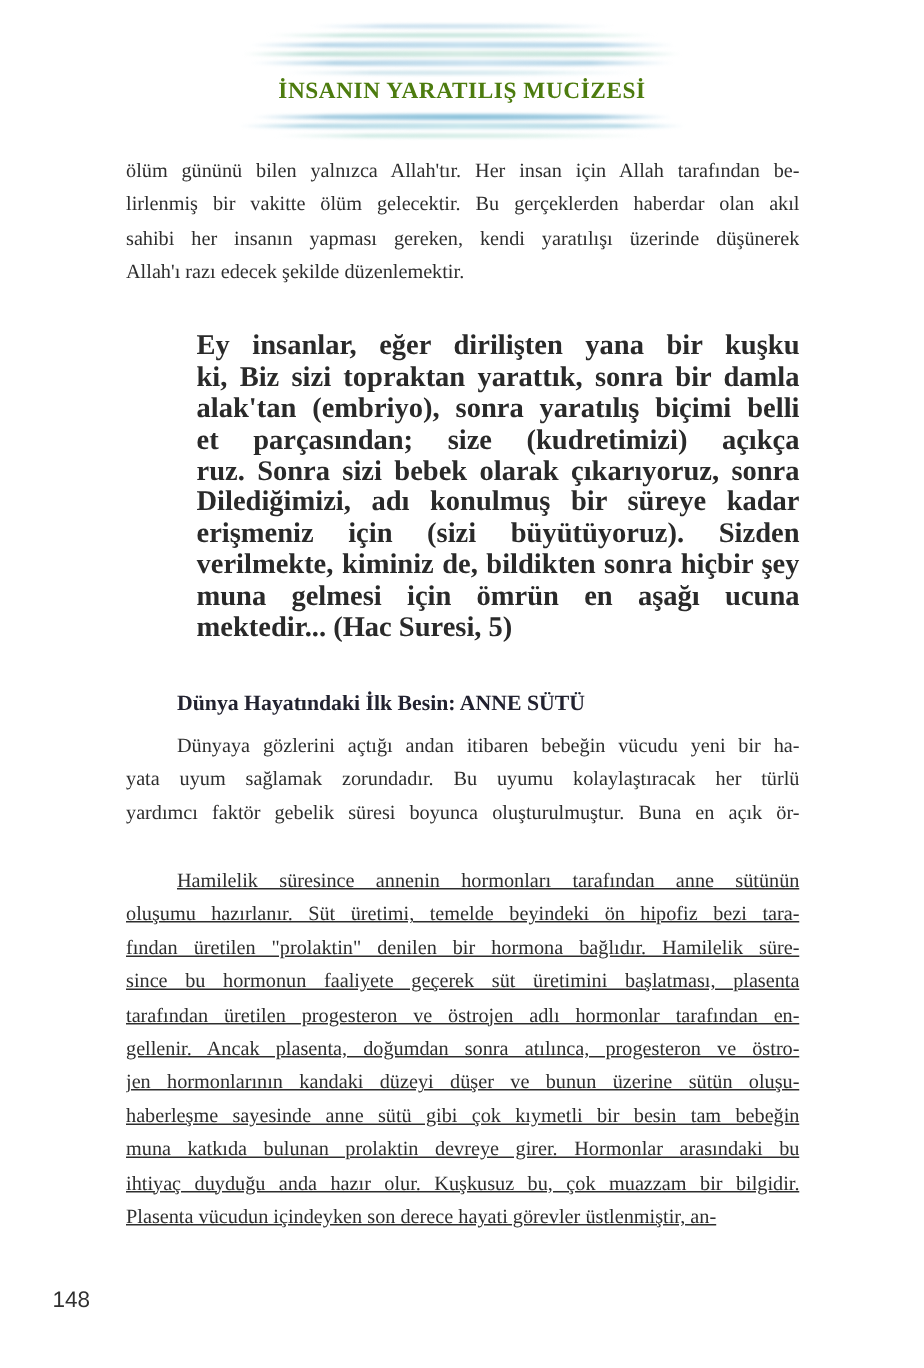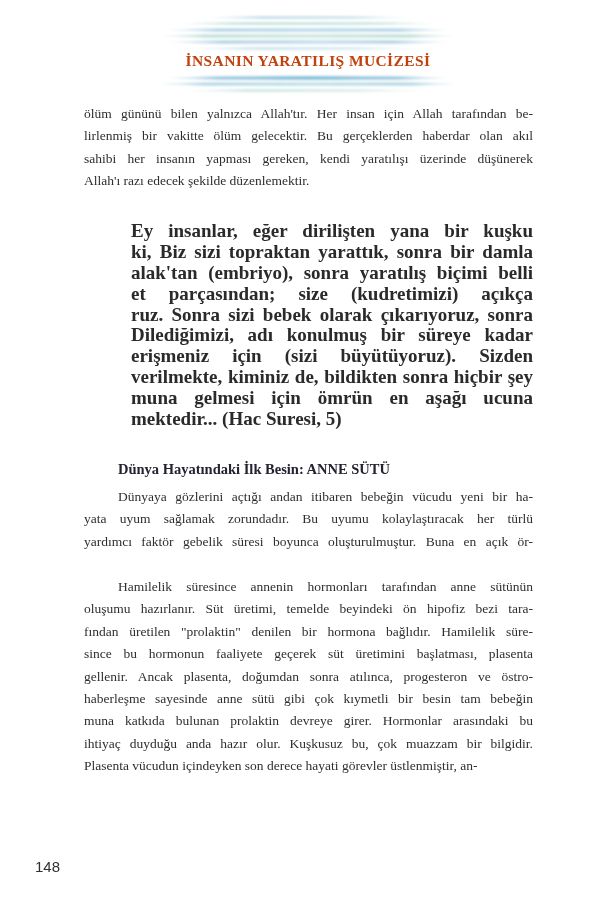--- a/index.html
+++ b/index.html
@@ -26,42 +26,42 @@
   .s6{top:33px;width:238px;height:3px;background:linear-gradient(90deg,rgba(205,228,236,0) 0%,#cfe4ec 25%,#dcedf1 70%,rgba(205,228,236,0) 100%);}
   .b1{top:0px;width:282px;height:4px;background:linear-gradient(90deg,rgba(158,200,223,0) 0%,#a2cbe0 18%,#8fc4dc 50%,#a2cbe0 82%,rgba(158,200,223,0) 100%);}
   .b2{top:6px;width:300px;height:4px;background:linear-gradient(90deg,rgba(180,215,228,0) 0%,#b5d8e6 15%,#c9e6ec 50%,#b5d8e6 85%,rgba(180,215,228,0) 100%);}
   .b3{top:13px;width:252px;height:3px;background:linear-gradient(90deg,rgba(204,232,226,0) 0%,#cde9e3 25%,#ddf0ea 70%,rgba(204,232,226,0) 100%);}
 
   
   .title{
     position:absolute;top:52px;left:0;width:616px;margin:0;
     text-align:center;
     font-size:15.5px;font-weight:bold;letter-spacing:.4px;
-    color:#c2410c;
+    color:#4d7c0f;
   }
 
   
   .block{position:absolute;left:84px;width:449px;}
   .line{
     text-align:justify;text-align-last:justify;
     overflow:hidden;white-space:normal;
   }
   .line.last{text-align-last:left;}
   .body-text .line{height:22.4px;line-height:22.4px;font-size:13.5px;}
   .quote .line{height:20.9px;line-height:20.9px;font-size:19px;font-weight:bold;color:#2a2a2a;margin-left:23px;}
   .p1{top:103px;}
   .quote{top:221px;left:108px;width:425px;}
   .indent-first .line:first-child{text-indent:34px;}
   .section-heading{
     position:absolute;left:84px;width:449px;top:461px;margin:0;
     padding-left:34px;box-sizing:border-box;
     font-size:14.5px;font-weight:bold;color:#222230;
   }
   .p2{top:486px;}
-  .p3{top:576px;}
+  .p3{top:576px;text-decoration:underline;}
 
   
   .page-number{
     position:absolute;left:35px;top:858px;
     font-family:"Liberation Sans", sans-serif;
     font-size:15px;font-weight:normal;color:#303030;
   }
 </style>
 </head>
 <body>
@@ -111,21 +111,23 @@
       <div class="line">Dünyaya gözlerini açtığı andan itibaren bebeğin vücudu yeni bir ha-</div>
       <div class="line">yata uyum sağlamak zorundadır. Bu uyumu kolaylaştıracak her türlü</div>
       <div class="line">yardımcı faktör gebelik süresi boyunca oluşturulmuştur. Buna en açık ör-</div>
     </div>
 
   <div class="block body-text p3 indent-first">
       <div class="line">Hamilelik süresince annenin hormonları tarafından anne sütünün</div>
       <div class="line">oluşumu hazırlanır. Süt üretimi, temelde beyindeki ön hipofiz bezi tara-</div>
       <div class="line">fından üretilen "prolaktin" denilen bir hormona bağlıdır. Hamilelik süre-</div>
       <div class="line">since bu hormonun faaliyete geçerek süt üretimini başlatması, plasenta</div>
+      <div class="line">tarafından üretilen progesteron ve östrojen adlı hormonlar tarafından en-</div>
       <div class="line">gellenir. Ancak plasenta, doğumdan sonra atılınca, progesteron ve östro-</div>
+      <div class="line">jen hormonlarının kandaki düzeyi düşer ve bunun üzerine sütün oluşu-</div>
       <div class="line">haberleşme sayesinde anne sütü gibi çok kıymetli bir besin tam bebeğin</div>
       <div class="line">muna katkıda bulunan prolaktin devreye girer. Hormonlar arasındaki bu</div>
       <div class="line">ihtiyaç duyduğu anda hazır olur. Kuşkusuz bu, çok muazzam bir bilgidir.</div>
       <div class="line last">Plasenta vücudun içindeyken son derece hayati görevler üstlenmiştir, an-</div>
     </div>
 
   <div class="page-number">148</div>
 
 </div>
 

